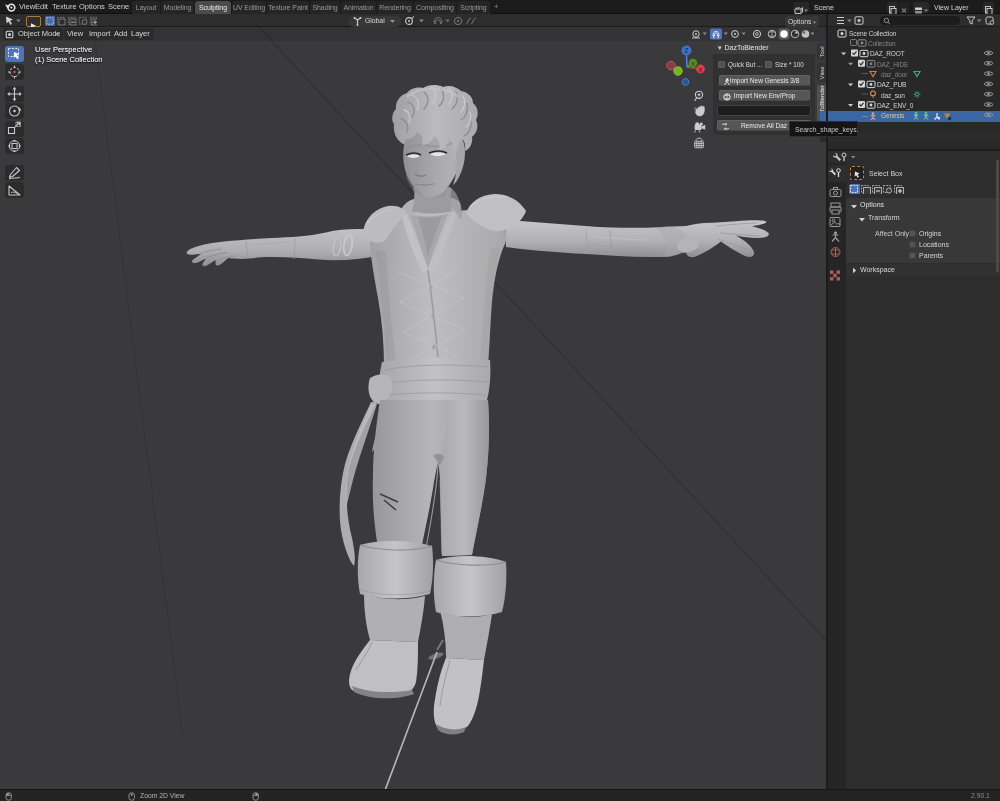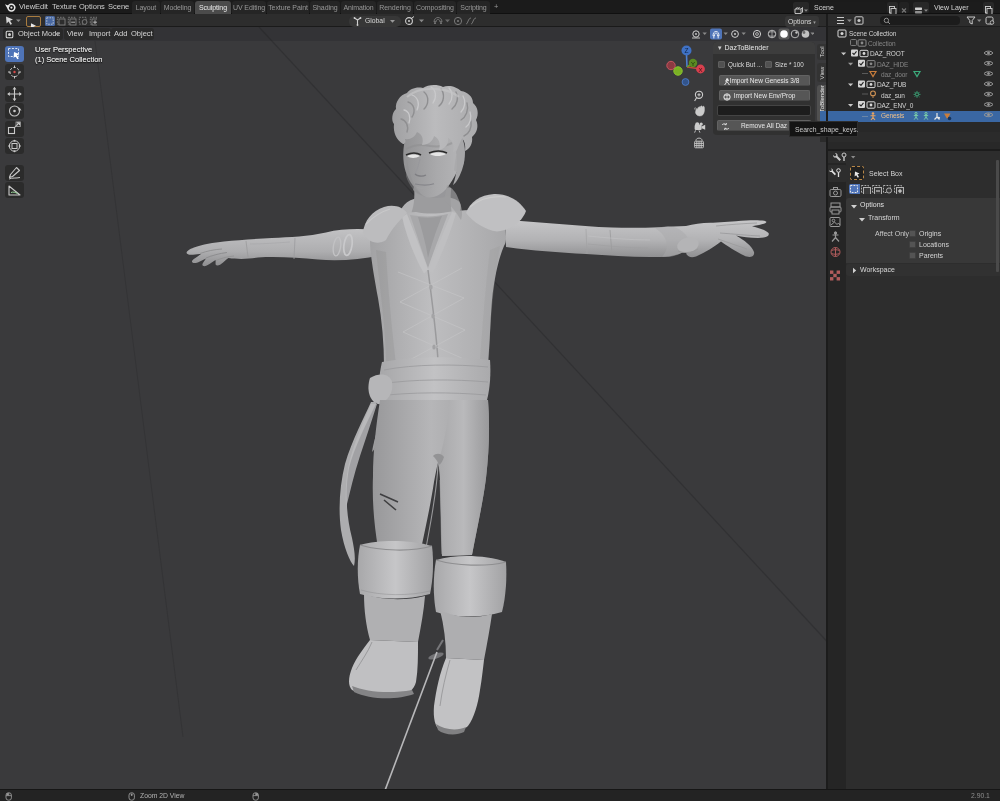--- a/index.html
+++ b/index.html
@@ -176,21 +176,21 @@
   <div id="vph">
     <div class="abs" style="left:3px;top:1px;width:60px;height:12px;background:#282828;border-radius:3px"></div>
     <div class="abs" style="left:64px;top:1px;width:22px;height:12px;background:#2a2a2a;border-radius:3px"></div>
     <div class="abs" style="left:85px;top:1px;width:26px;height:12px;background:#2a2a2a;border-radius:3px"></div>
     <div class="abs" style="left:111px;top:1px;width:19px;height:12px;background:#2a2a2a;border-radius:3px"></div>
     <div class="abs" style="left:128px;top:1px;width:26px;height:12px;background:#2a2a2a;border-radius:3px"></div>
     <div class="m" style="left:18px">Object Mode</div>
     <div class="m" style="left:67px">View</div>
     <div class="m" style="left:89px">Import</div>
     <div class="m" style="left:114px">Add</div>
-    <div class="m" style="left:131px">Object</div>
+    <div class="m" style="left:131px">Layer</div>
     <svg class="abs" style="left:5px;top:3px" width="9" height="9" viewBox="0 0 9 9">
         <rect x="1.2" y="1.2" width="6.6" height="6.6" rx="1" fill="none" stroke="#d5d5d5" stroke-width="1.1"></rect>
         <circle cx="4.5" cy="4.5" r="1.5" fill="#d5d5d5"></circle>
       </svg>
     <svg class="abs" style="left:54px;top:5px" width="7" height="6" viewBox="0 0 7 6">
         <path d="M1,1 l2.5,2.8 2.5,-2.8 z" fill="#9a9a9a"></path>
       </svg>
 
     <svg class="abs" style="left:690px;top:1px" width="124" height="12" viewBox="0 0 124 12">
 

